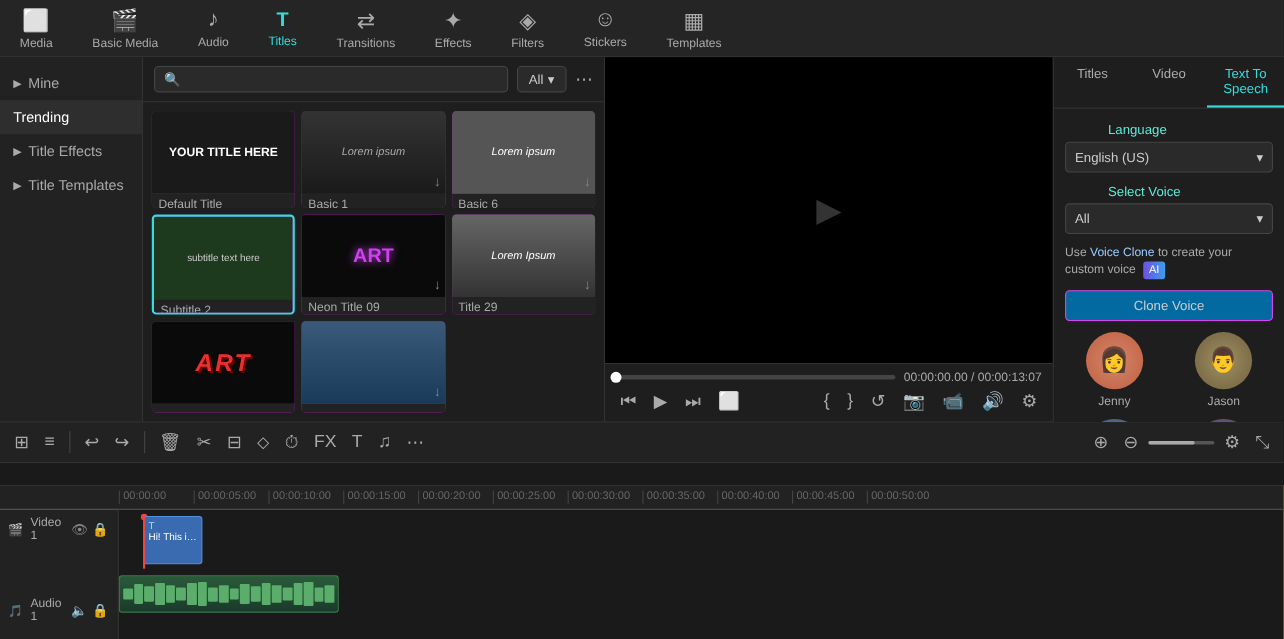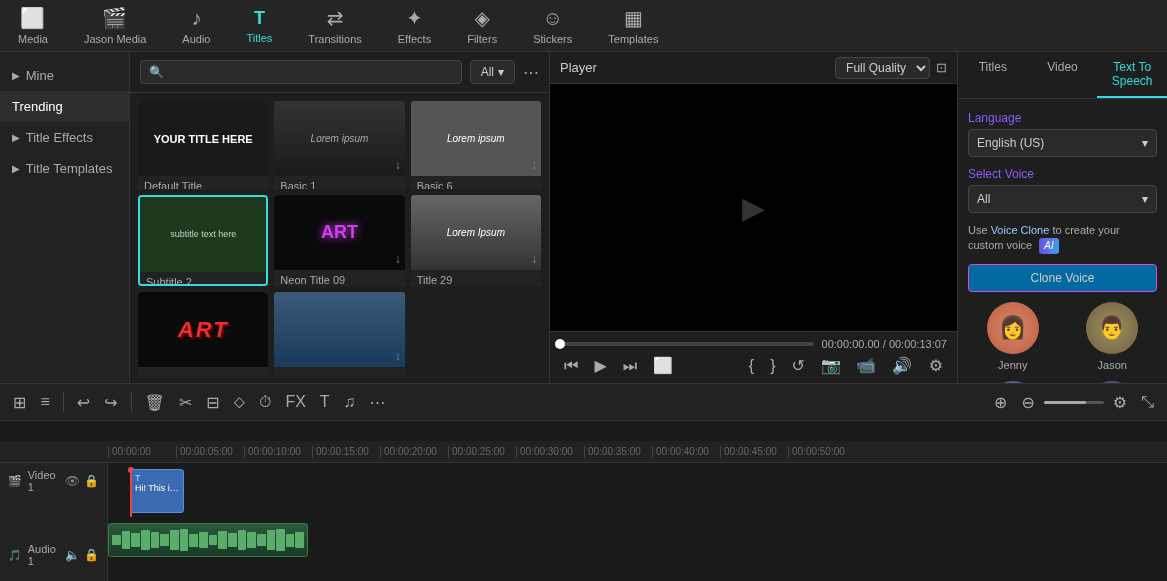--- a/index.html
+++ b/index.html
@@ -47,24 +47,24 @@
     .control-btns { display: flex; align-items: center; gap: 8px; }
     .ctrl-btn { background: transparent; border: none; color: #aaa; font-size: 16px; cursor: pointer; padding: 2px 4px; }
     .ctrl-spacer { flex: 1; }
 
     
     .right-panel { width: 210px; background: #1e1e1e; border-left: 1px solid #333; display: flex; flex-direction: column; overflow-y: auto; }
     .right-tabs { display: flex; border-bottom: 1px solid #333; }
     .right-tab { flex: 1; padding: 8px 4px; text-align: center; font-size: 12px; color: #aaa; cursor: pointer; border-bottom: 2px solid transparent; }
     .right-tab.tts-active { color: #3dd; border-bottom: 2px solid #3dd; }
     .right-content { padding: 12px 10px; display: flex; flex-direction: column; gap: 10px; }
-    .section-label { font-size: 12px; color: #8b5cf6; margin-bottom: 4px; }
+    .section-label { font-size: 12px; color: #5eead4; margin-bottom: 4px; margin-left: 39px; }
     .select-box { background: #2a2a2a; border: 1px solid #444; border-radius: 4px; padding: 6px 8px; color: #ccc; font-size: 12px; display: flex; align-items: center; justify-content: space-between; cursor: pointer; }
     .voice-clone-text { font-size: 11px; color: #aaa; line-height: 1.4; }
-    .ai-badge { display: inline-block; background: linear-gradient(90deg, #6f4fe3, #3b9eeb); border-radius: 3px; padding: 1px 5px; font-size: 10px; color: #fff; margin-left: 4px; font-style: italic; }
+    .ai-badge { display: inline-block; background: linear-gradient(90deg, #6f4fe3, #3b9eeb); border-radius: 3px; padding: 1px 5px; font-size: 10px; color: #fff; margin-left: 4px; }
     .clone-voice-btn { background: #0369a1; border: 1px solid #d946ef; border-radius: 4px; padding: 6px 12px; color: #ccc; font-size: 12px; cursor: pointer; text-align: center; }
     .voice-avatars { display: grid; grid-template-columns: 1fr 1fr; gap: 10px; }
     .voice-avatar { display: flex; flex-direction: column; align-items: center; gap: 5px; cursor: pointer; }
     .avatar-circle { width: 52px; height: 52px; border-radius: 50%; overflow: hidden; display: flex; align-items: center; justify-content: center; font-size: 22px; }
     .avatar-name { font-size: 11px; color: #aaa; }
     .jenny { background: radial-gradient(circle, #d4856b, #c06040); }
     .jason { background: radial-gradient(circle, #a09060, #706040); }
     .mark { background: radial-gradient(circle, #7090b0, #405070); }
     .bob { background: radial-gradient(circle, #8070a0, #504060); }
 
@@ -99,21 +99,21 @@
 </head>
 <body>
 
 <div class="top-toolbar">
   <div class="top-tool">
     <span class="icon">⬜</span>
     <span>Media</span>
   </div>
   <div class="top-tool">
     <span class="icon">🎬</span>
-    <span>Jason Media</span>
+    <span>Basic Media</span>
   </div>
   <div class="top-tool">
     <span class="icon">♪</span>
     <span>Audio</span>
   </div>
   <div class="top-tool active">
     <span class="icon" style="font-weight:bold;font-size:18px;color:#3dd;">T</span>
     <span style="color:#3dd;">Titles</span>
   </div>
   <div class="top-tool">
@@ -227,29 +227,20 @@
       <div class="title-item">
         <div class="title-thumb" style="background: linear-gradient(to bottom, #3a5a7a, #1a3a5a);">
           <span class="thumb-download">↓</span>
         </div>
         <div class="title-label"></div>
       </div>
     </div>
   </div>
 
   <div class="player-area">
-    <div class="player-topbar">
-      <span>Player</span>
-      <div style="display:flex;align-items:center;gap:6px;margin-left:auto;">
-        <select class="quality-select">
-          <option>Full Quality</option>
-        </select>
-        <span style="color:#aaa;">⊡</span>
-      </div>
-    </div>
     <div class="player-main">
       <span style="color:#333;font-size:30px;">▶</span>
     </div>
     <div class="player-controls">
       <div class="progress-bar-wrap">
         <div class="progress-bar">
           <div class="progress-fill"></div>
           <div class="progress-dot"></div>
         </div>
         <span class="time-display">

